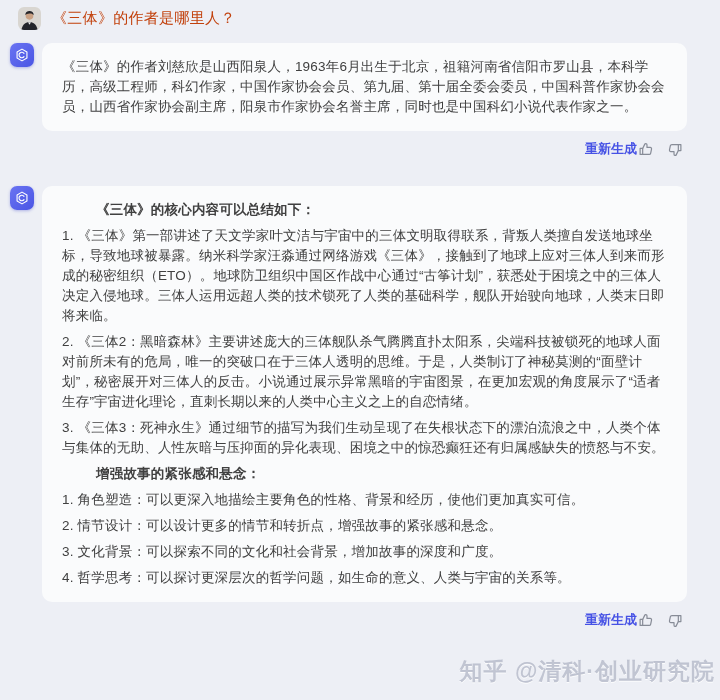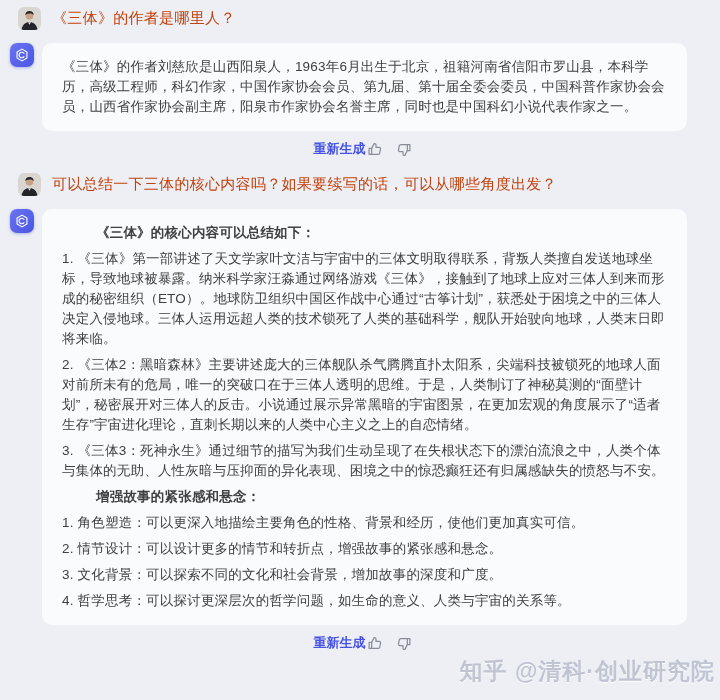--- a/index.html
+++ b/index.html
@@ -27,21 +27,21 @@
   .ai-row { margin-top:13px; }
   .card {
     background:#fafbfc; border-radius:10px; margin-left:8px;
     width:645px; padding:14px 20px;
     font-size:13.5px; line-height:20px; color:#404040; letter-spacing:.2px;
   }
   .card p { margin:0 0 6px; }
   .card p:last-child { margin-bottom:0; }
   .card p.bold { font-weight:bold;margin-left:34px; }
   .actions {
-    display:flex; justify-content:center; align-items:center;
+    display:flex; justify-content:flex-end; align-items:center;
     margin:9px 0 0 42px; width:645px; height:18px;
   }
   .regen { font-size:13px; font-weight:bold; color:#4652e5; cursor:pointer; }
   .thumbs { display:flex; gap:13px; align-items:center; margin-right:3px; }
   .thumb { width:17px; height:17px; color:#878c97; cursor:pointer; display:inline-flex; }
   .thumb svg { width:17px; height:17px; }
   .thumb-down svg { transform:rotate(180deg); }
   .gap1 { height:15px; }
   .watermark {
     position:absolute; right:5px; top:656px;
@@ -93,32 +93,20 @@
         <svg viewBox="0 0 24 24" fill="none" stroke="currentColor" stroke-width="1.7" stroke-linejoin="round" stroke-linecap="round">
           <path d="M8 10.5 L11 4.4 C11.25 3.9 11.75 3.6 12.3 3.6 C13.3 3.6 14.1 4.4 14.1 5.4 L14.1 9 L18.6 9 C19.85 9 20.75 10.15 20.5 11.35 L19.25 17.3 C19.05 18.3 18.15 19 17.15 19 L8 19 Z"></path>
           <path d="M8 10.5 L4.4 10.5 L4.4 19 L8 19"></path>
         </svg>
       </span>
     </span>
   </div>
 
   <div class="gap1"></div>
 
-  <div class="row user-row">
-    <div class="avatar user-avatar">
-      <svg viewBox="0 0 24 24">
-        <rect width="24" height="24" fill="#d9d6d1"></rect>
-        <circle cx="12" cy="9.2" r="4" fill="#c9a184"></circle>
-        <path d="M7.6 8.6 C7.6 5.6 9.5 4.2 12 4.2 C14.5 4.2 16.4 5.6 16.4 8.4 C15 7.2 14.2 6.6 12 6.8 C9.8 7 8.6 7.6 7.6 8.6 Z" fill="#26262b"></path>
-        <path d="M3.5 24 C4.6 17.5 8.6 15.6 12 15.6 C15.4 15.6 19.4 17.5 20.5 24 Z" fill="#23242a"></path>
-        <path d="M10.4 15.8 L12 18.6 L13.6 15.8 Z" fill="#f2f2f0"></path>
-      </svg>
-    </div>
-    <div class="user-text">可以总结一下三体的核心内容吗？如果要续写的话，可以从哪些角度出发？</div>
-  </div>
 
   <div class="row ai-row">
     <div class="avatar ai-avatar">
       <svg viewBox="0 0 24 24" fill="none" stroke="#ffffff" stroke-width="1.7" stroke-linejoin="round" stroke-linecap="round">
         <path d="M12 3.2 L19.4 7.5 V16.5 L12 20.8 L4.6 16.5 V7.5 Z"></path>
         <path d="M15 9.6 A4.1 4.1 0 1 0 15 14.4"></path>
       </svg>
     </div>
     <div class="card">
       <p class="bold">《三体》的核心内容可以总结如下：</p>

